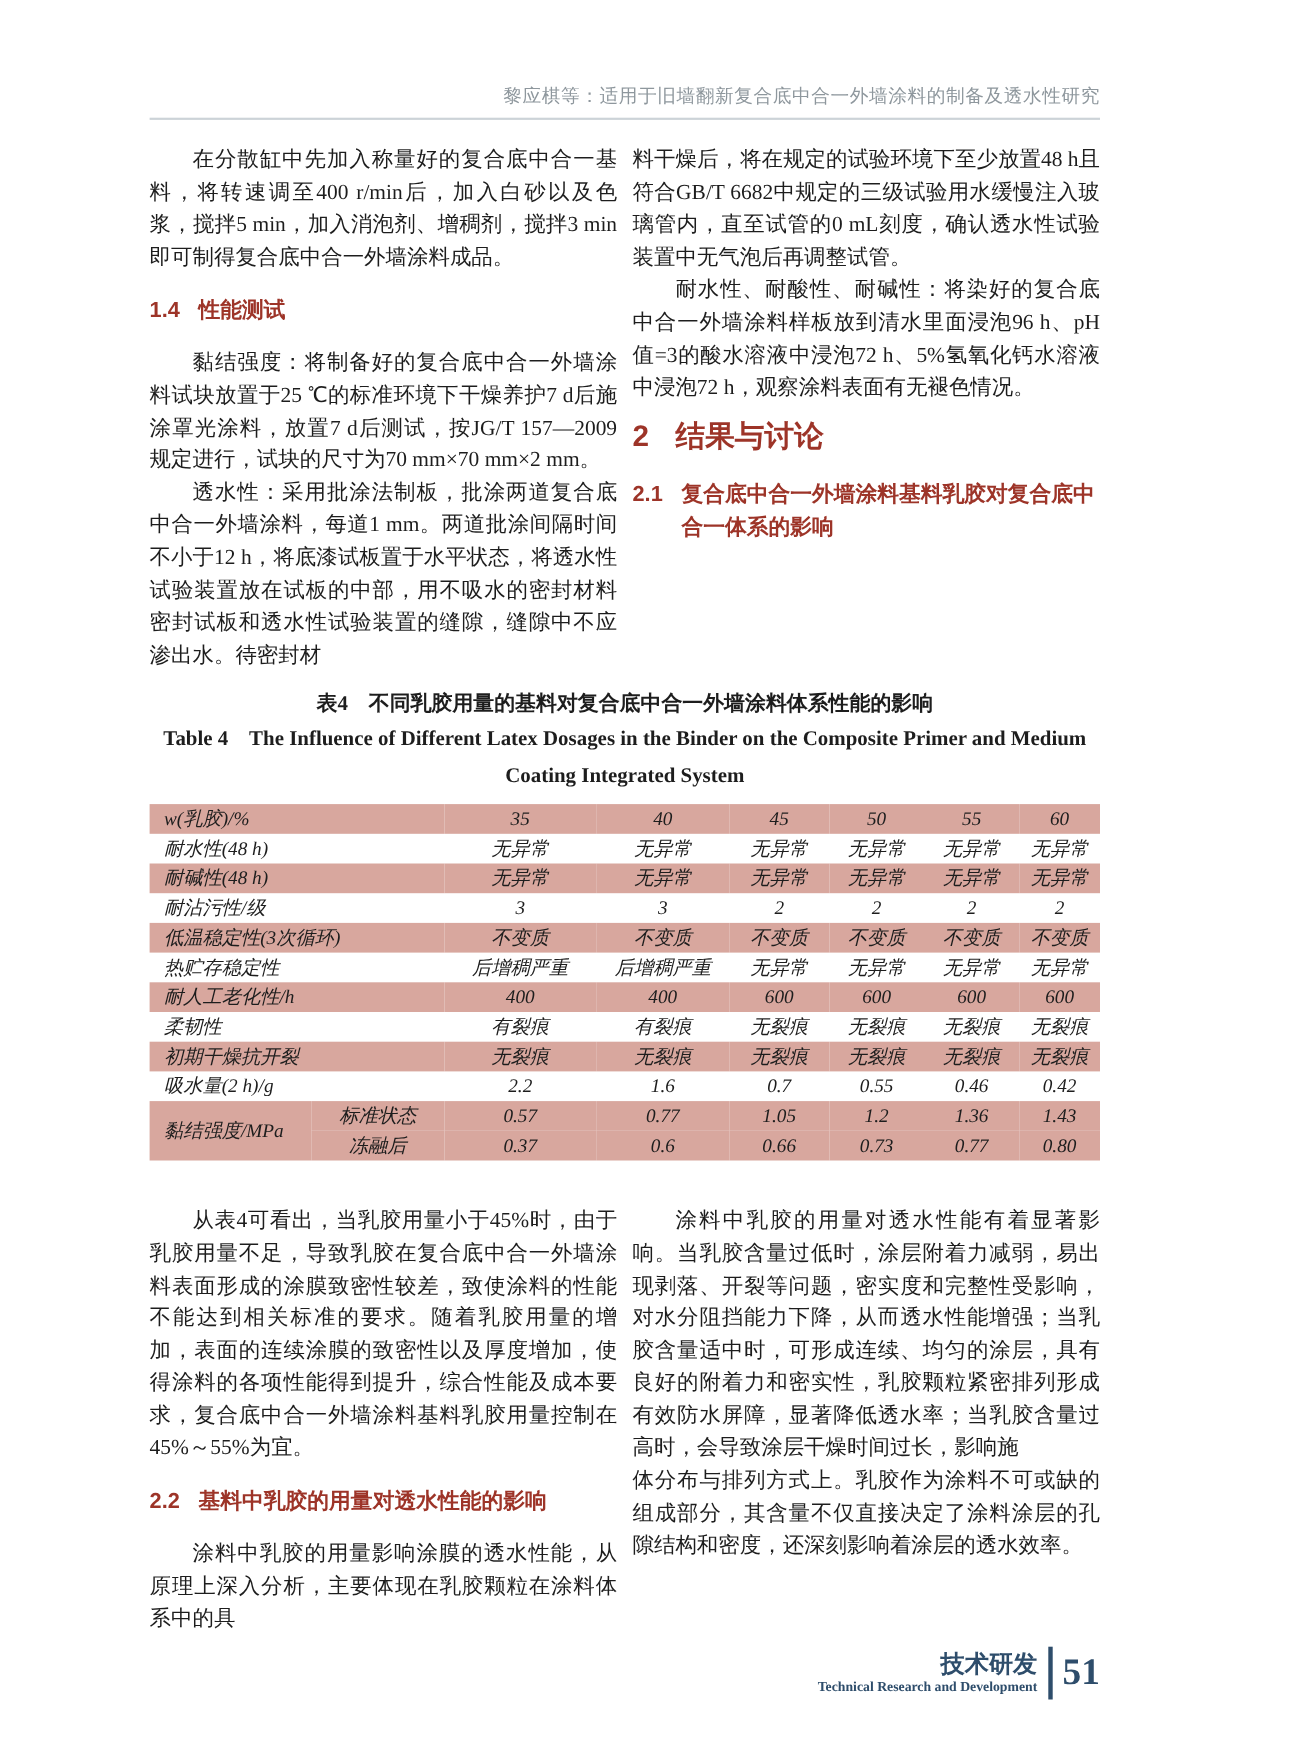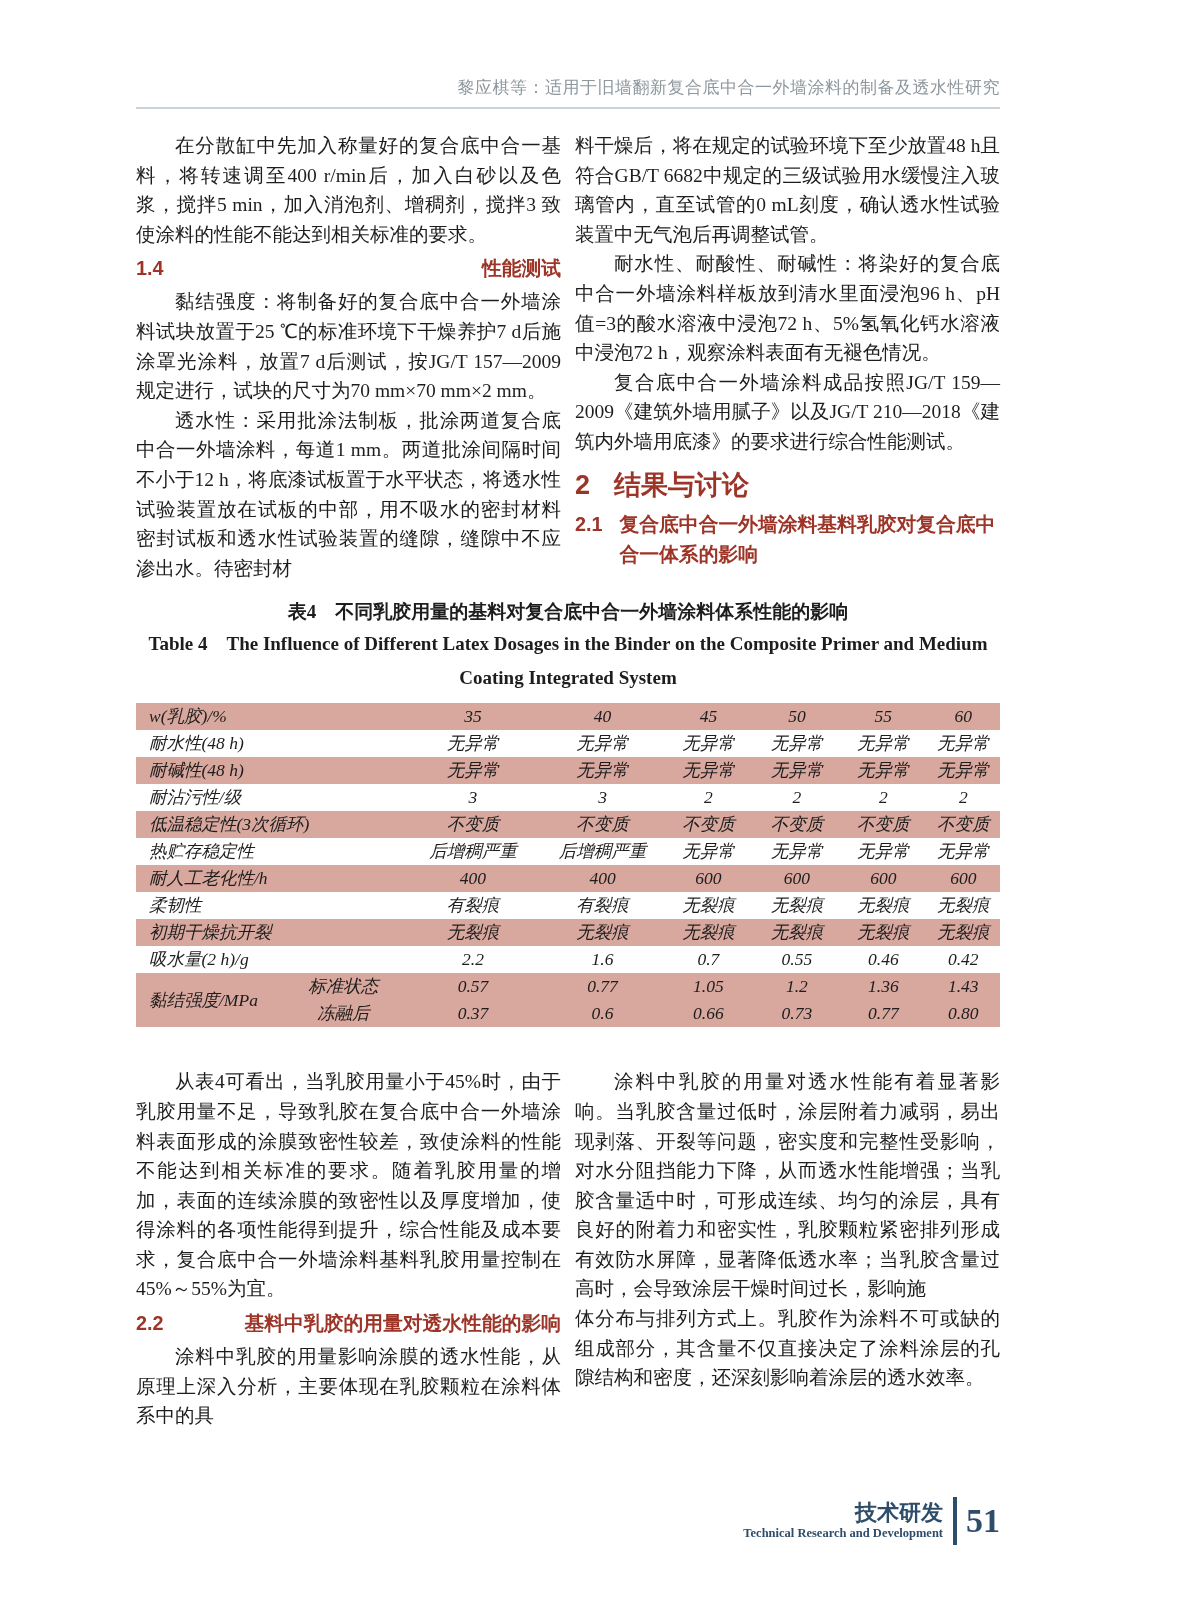--- a/index.html
+++ b/index.html
@@ -33,22 +33,21 @@
   p.body{
     margin:0;font-size:19.5px;line-height:29.6px;
     text-align:justify;
   }
   p.indent{text-indent:2em;}
   
   .h-sub{
     display:flex;color:var(--red);
     font-family:"Liberation Sans", sans-serif;
     font-weight:bold;font-size:19.8px;line-height:30px;
-    margin:4px 0;
-    justify-content:space-between;
+    margin:18px 0;
   }
   .h-sub .num{flex:none;margin-right:17px;}
   .h-big{
     display:flex;color:var(--red);
     font-family:"Liberation Sans", sans-serif;
     font-weight:bold;font-size:27px;line-height:40px;
     margin:8px 0 4px;
   }
   .h-big .num{flex:none;margin-right:24px;}
   
@@ -102,32 +101,31 @@
 
   <div class="header">
     <div class="header-title">黎应棋等：适用于旧墙翻新复合底中合一外墙涂料的制备及透水性研究</div>
     <div class="header-rule"></div>
   </div>
 
   <div class="content">
 
     <div class="cols">
       <div class="col">
-        <p class="body indent">在分散缸中先加入称量好的复合底中合一基料，将转速调至400 r/min后，加入白砂以及色浆，搅拌5 min，加入消泡剂、增稠剂，搅拌3 致使涂料的性能不能达到相关标准的要求。</p>
+        <p class="body indent">在分散缸中先加入称量好的复合底中合一基料，将转速调至400 r/min后，加入白砂以及色浆，搅拌5 min，加入消泡剂、增稠剂，搅拌3 min即可制得复合底中合一外墙涂料成品。</p>
         <div class="h-sub">
           <span class="num">1.4</span>
           <span class="txt">性能测试</span>
         </div>
         <p class="body indent">黏结强度：将制备好的复合底中合一外墙涂料试块放置于25 ℃的标准环境下干燥养护7 d后施涂罩光涂料，放置7 d后测试，按JG/T 157—2009规定进行，试块的尺寸为70 mm×70 mm×2 mm。</p>
         <p class="body indent">透水性：采用批涂法制板，批涂两道复合底中合一外墙涂料，每道1 mm。两道批涂间隔时间不小于12 h，将底漆试板置于水平状态，将透水性试验装置放在试板的中部，用不吸水的密封材料密封试板和透水性试验装置的缝隙，缝隙中不应渗出水。待密封材</p>
       </div>
       <div class="col">
         <p class="body">料干燥后，将在规定的试验环境下至少放置48 h且符合GB/T 6682中规定的三级试验用水缓慢注入玻璃管内，直至试管的0 mL刻度，确认透水性试验装置中无气泡后再调整试管。</p>
         <p class="body indent">耐水性、耐酸性、耐碱性：将染好的复合底中合一外墙涂料样板放到清水里面浸泡96 h、pH值=3的酸水溶液中浸泡72 h、5%氢氧化钙水溶液中浸泡72 h，观察涂料表面有无褪色情况。</p>
-        <p class="body indent">复合底中合一外墙涂料成品按照JG/T 159—2009《建筑外墙用腻子》以及JG/T 210—2018《建筑内外墙用底漆》的要求进行综合性能测试。</p>
         <div class="h-big">
           <span class="num">2</span>
           <span class="txt">结果与讨论</span>
         </div>
         <div class="h-sub">
           <span class="num">2.1</span>
           <span class="txt">复合底中合一外墙涂料基料乳胶对复合底中合一体系的影响</span>
         </div>
       </div>
     </div>

